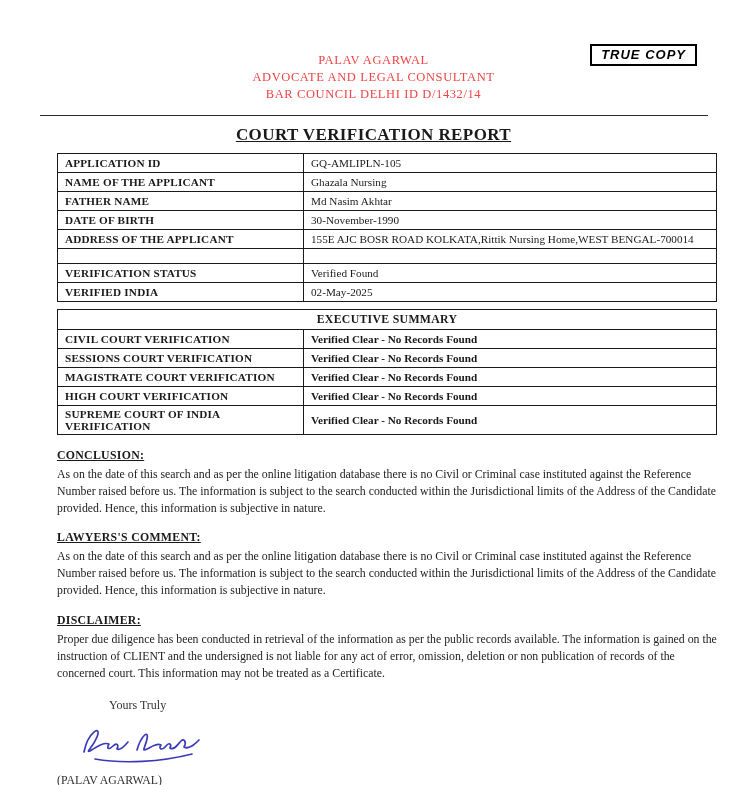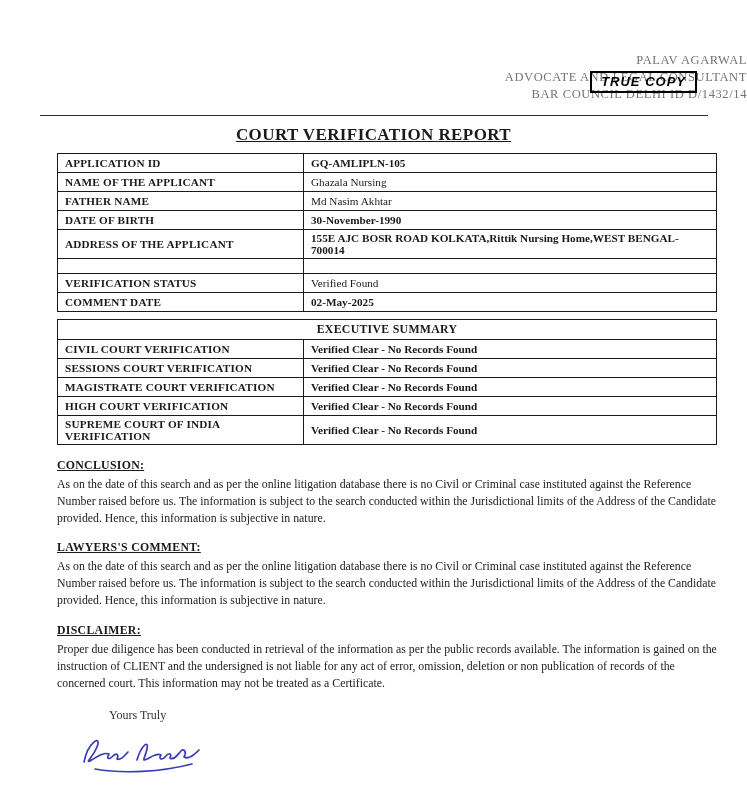--- a/index.html
+++ b/index.html
@@ -10,24 +10,24 @@
     color: #1a1a1a;
     overflow: hidden;
   }
   .page {
     position: relative;
     width: 747px; height: 785px;
     background: #ffffff;
     padding-top: 52px;
   }
   
-  .letterhead { text-align: right; color: #737373; letter-spacing: 0.6px; font-family: Liberation Serif, serif; }
+  .letterhead { text-align: center; color: #ef4444; letter-spacing: 0.6px; font-family: Liberation Serif, serif; }
   .letterhead div { font-size: 12.5px; line-height: 17px; }
   .stamp {
-    position: absolute; top: 71px; right: 50px;
+    position: absolute; top: 44px; right: 50px;
     border: 2px solid #000;
     padding: 1px 9px 2px 9px;
     font-family: "Liberation Sans", sans-serif;
     font-weight: bold; font-style: italic;
     font-size: 13px; letter-spacing: 1px; color: #000;
   }
   .rule {
     border: none; border-top: 1.6px solid #2b2b2b;
     margin: 12px 39px 0 40px;
   }
@@ -42,21 +42,21 @@
   .doc-table { border: 1.6px solid #1a1a1a; margin-top: 8px; }
   .doc-table td {
     border: 1px solid #1a1a1a;
     font-size: 11.2px;
     padding: 2px 7px;
     height: 19px;
     vertical-align: middle;
   }
   .doc-table td.lbl { width: 246px; font-weight: bold; letter-spacing: 0.2px; }
   .doc-table tr.spacer td { height: 15px; }
-  .doc-table td.v-bold { font-weight: bold; }
+  .doc-table td.v-bold { font-weight: normal; }
   .summary-table { margin-top: 7px; }
   .summary-table td.head {
     text-align: center; font-weight: bold; font-size: 11.8px;
     letter-spacing: 0.3px; height: 17px;
   }
   .summary-table td.val { font-weight: bold; }
   
   .section { margin-top: 13px; }
   .section h3 {
     font-size: 11.8px; font-weight: bold;
@@ -115,21 +115,21 @@
         </tr>
         <tr class="spacer">
           <td class="lbl"></td>
           <td></td>
         </tr>
         <tr>
           <td class="lbl">VERIFICATION STATUS</td>
           <td>Verified Found</td>
         </tr>
         <tr>
-          <td class="lbl">COMMENT DATE</td>
+          <td class="lbl">VERIFIED INDIA</td>
           <td class="v-bold">02-May-2025</td>
         </tr>
       </tbody>
     </table>
 
     <table class="doc-table summary-table">
       <tbody>
         <tr>
           <td class="head" colspan="2">EXECUTIVE SUMMARY</td>
         </tr>

